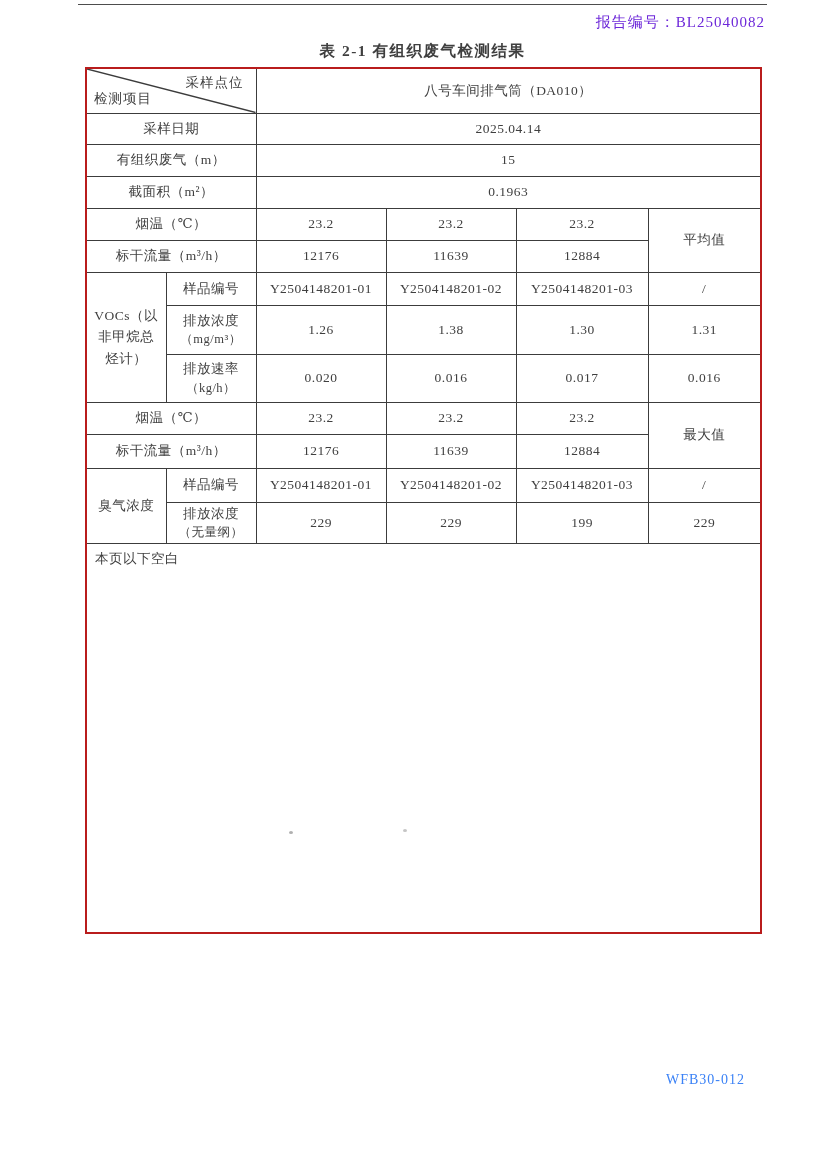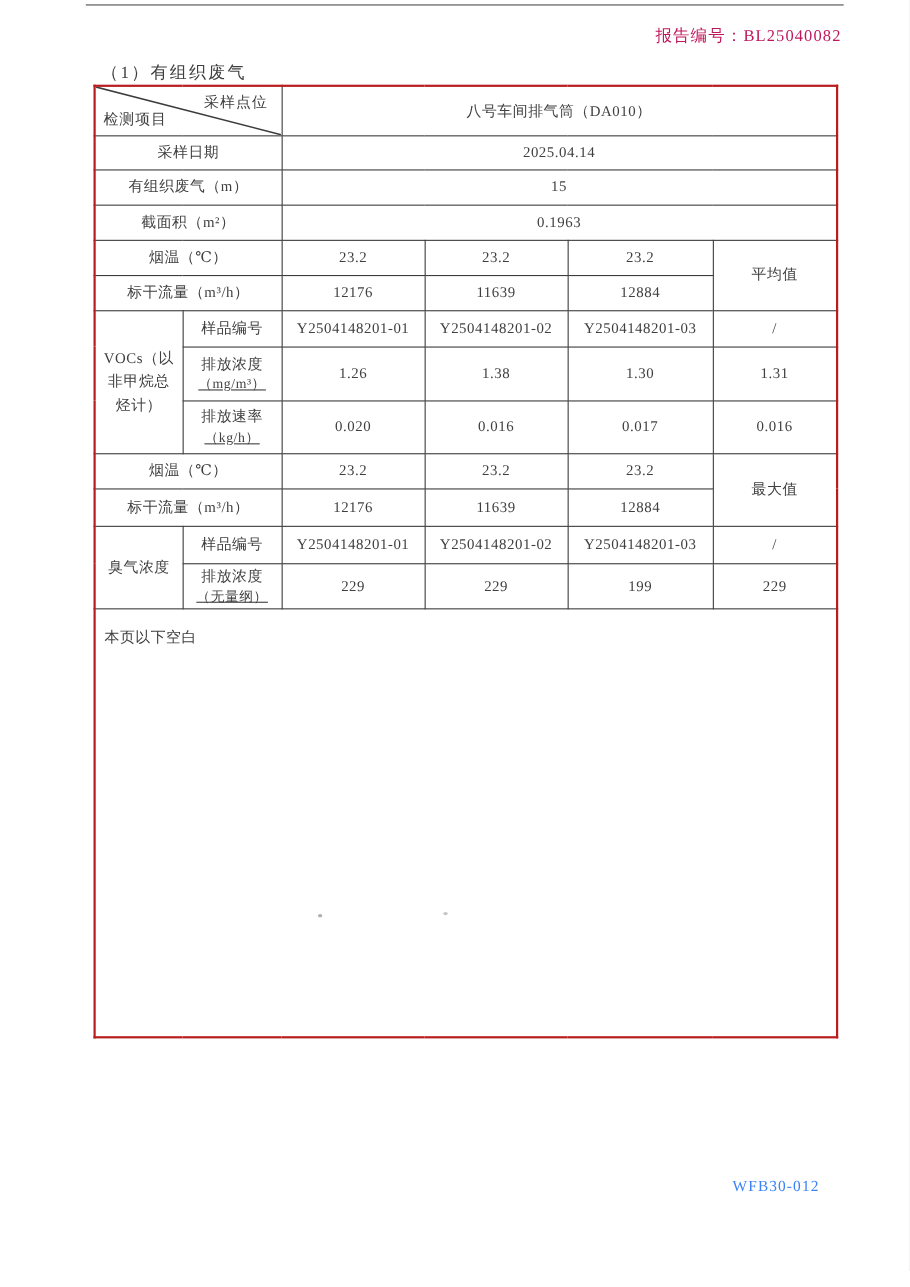--- a/index.html
+++ b/index.html
@@ -17,22 +17,22 @@
   .hdr {
     display:flex; justify-content:space-between; align-items:flex-end;
     margin:52px 60px 0 78px;
   }
   .hdr-left { display:flex; align-items:center; gap:3px; }
   .logo-box { display:inline-block; width:16px; height:17px; }
   .company { font-size:14.5px; color:#4c5159; letter-spacing:1px; }
   .page-info { font-size:13.5px; color:#4c5159; letter-spacing:2.5px; }
   .hdr-rule { margin:4px 60px 0 78px; border-top:1.6px solid #4d4d4d; }
   .report-no {
-    text-align:right; margin:18px 62px 0 0;
-    font-size:15px; letter-spacing:1px; color:#be185d;
+    text-align:right; margin:8px 62px 0 0;
+    font-size:15px; letter-spacing:1px; color:#6d28d9;
   }
   
   .sec-title   { margin:11px 0 0 84px; font-size:15.5px; letter-spacing:1.5px; }
   .sub-title   { margin:14px 0 0 92px; font-size:15.5px; letter-spacing:2px; }
   .table-title {
     width:675px; margin:9px 0 5px 85px;
     text-align:center; font-weight:bold; font-size:15.5px; letter-spacing:1.5px;
   }
   
   table.report {
@@ -42,31 +42,31 @@
   table.report td {
     border:1.6px solid #3c3c3c;
     text-align:center; vertical-align:middle;
     font-size:13.5px; letter-spacing:0.5px;
     padding:1px 2px;
     overflow:hidden;
   }
   table.report { border:2px solid #b91c1c; }
   .lbl { letter-spacing:1px; }
   .two-line span { display:block; line-height:1.45; }
-  .two-line .unit-line { font-size:12.5px;text-decoration:underline; }
+  .two-line .unit-line { font-size:12.5px; }
   .group-cell span { display:block; line-height:1.6; letter-spacing:0.5px; }
   
   .corner-cell { position:relative; padding:0; }
   .corner-cell svg.diag { position:absolute; left:0; top:0; width:100%; height:100%; }
   .corner-tr { position:absolute; top:5px; right:12px; font-size:13.5px; letter-spacing:1px; }
   .corner-bl { position:absolute; bottom:5px; left:7px; font-size:13.5px; letter-spacing:1px; }
   
   .blank-cell {
     text-align:left !important; vertical-align:top !important;
-    padding:17px 8px !important; letter-spacing:1.5px;
+    padding:6px 8px !important; letter-spacing:1.5px;
   }
   
   .r1{height:45px}.r2{height:31px}.r3{height:32px}.r4{height:32px}
   .r5{height:32px}.r6{height:32px}.r7{height:33px}.r8{height:49px}
   .r9{height:48px}.r10{height:32px}.r11{height:34px}.r12{height:34px}
   .r13{height:41px}
   
   .form-code {
     position:absolute; right:82px; top:1072px;
     font-size:14px; color:#3b82f6; letter-spacing:1px;text-align:right;
@@ -79,21 +79,21 @@
 </head>
 <body>
 
 <div class="page">
 
   <div class="hdr-rule"></div>
   <div class="report-no">
     <span>报告编号：</span><span>BL25040082</span>
   </div>
 
-  <div class="sub-title">（1）有组织废气</div>
+  <div class="table-title">表 2-1 有组织废气检测结果</div>
 
   <table class="report">
     <colgroup>
       <col style="width:80px">
         <col style="width:90px">
       <col style="width:130px">
         <col style="width:130px">
       <col style="width:132px">
         <col style="width:113px">
     </colgroup>

